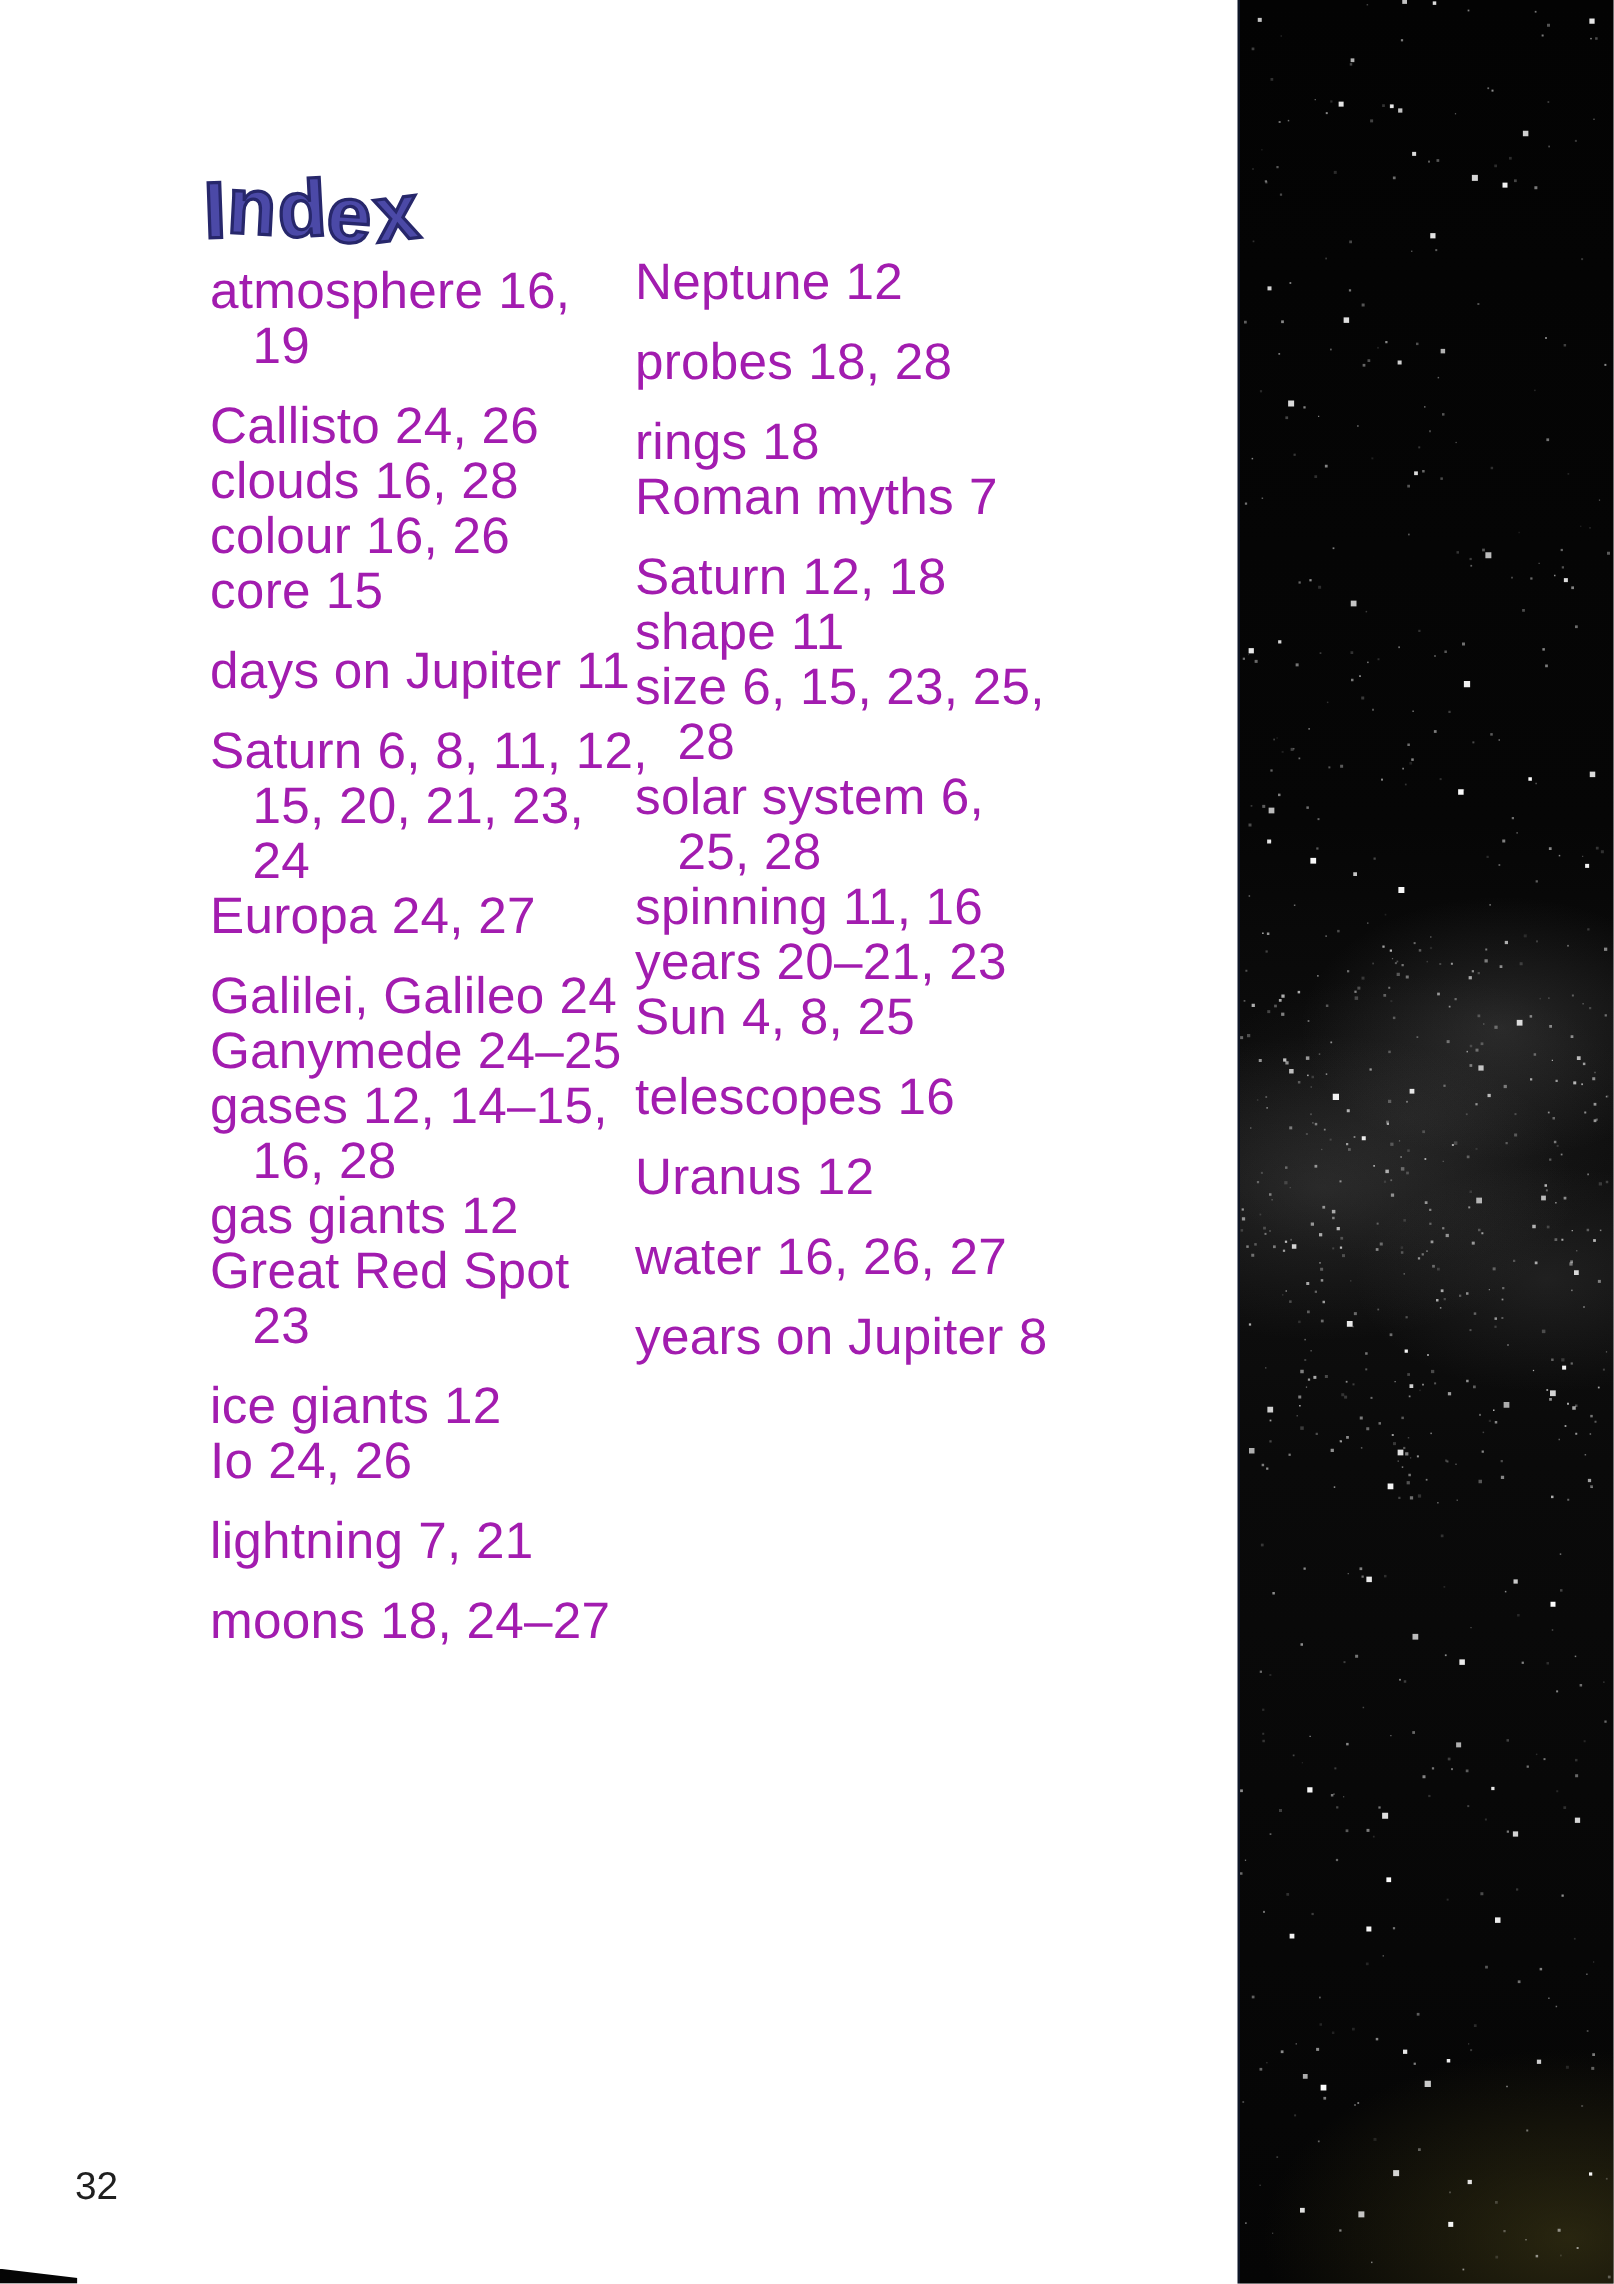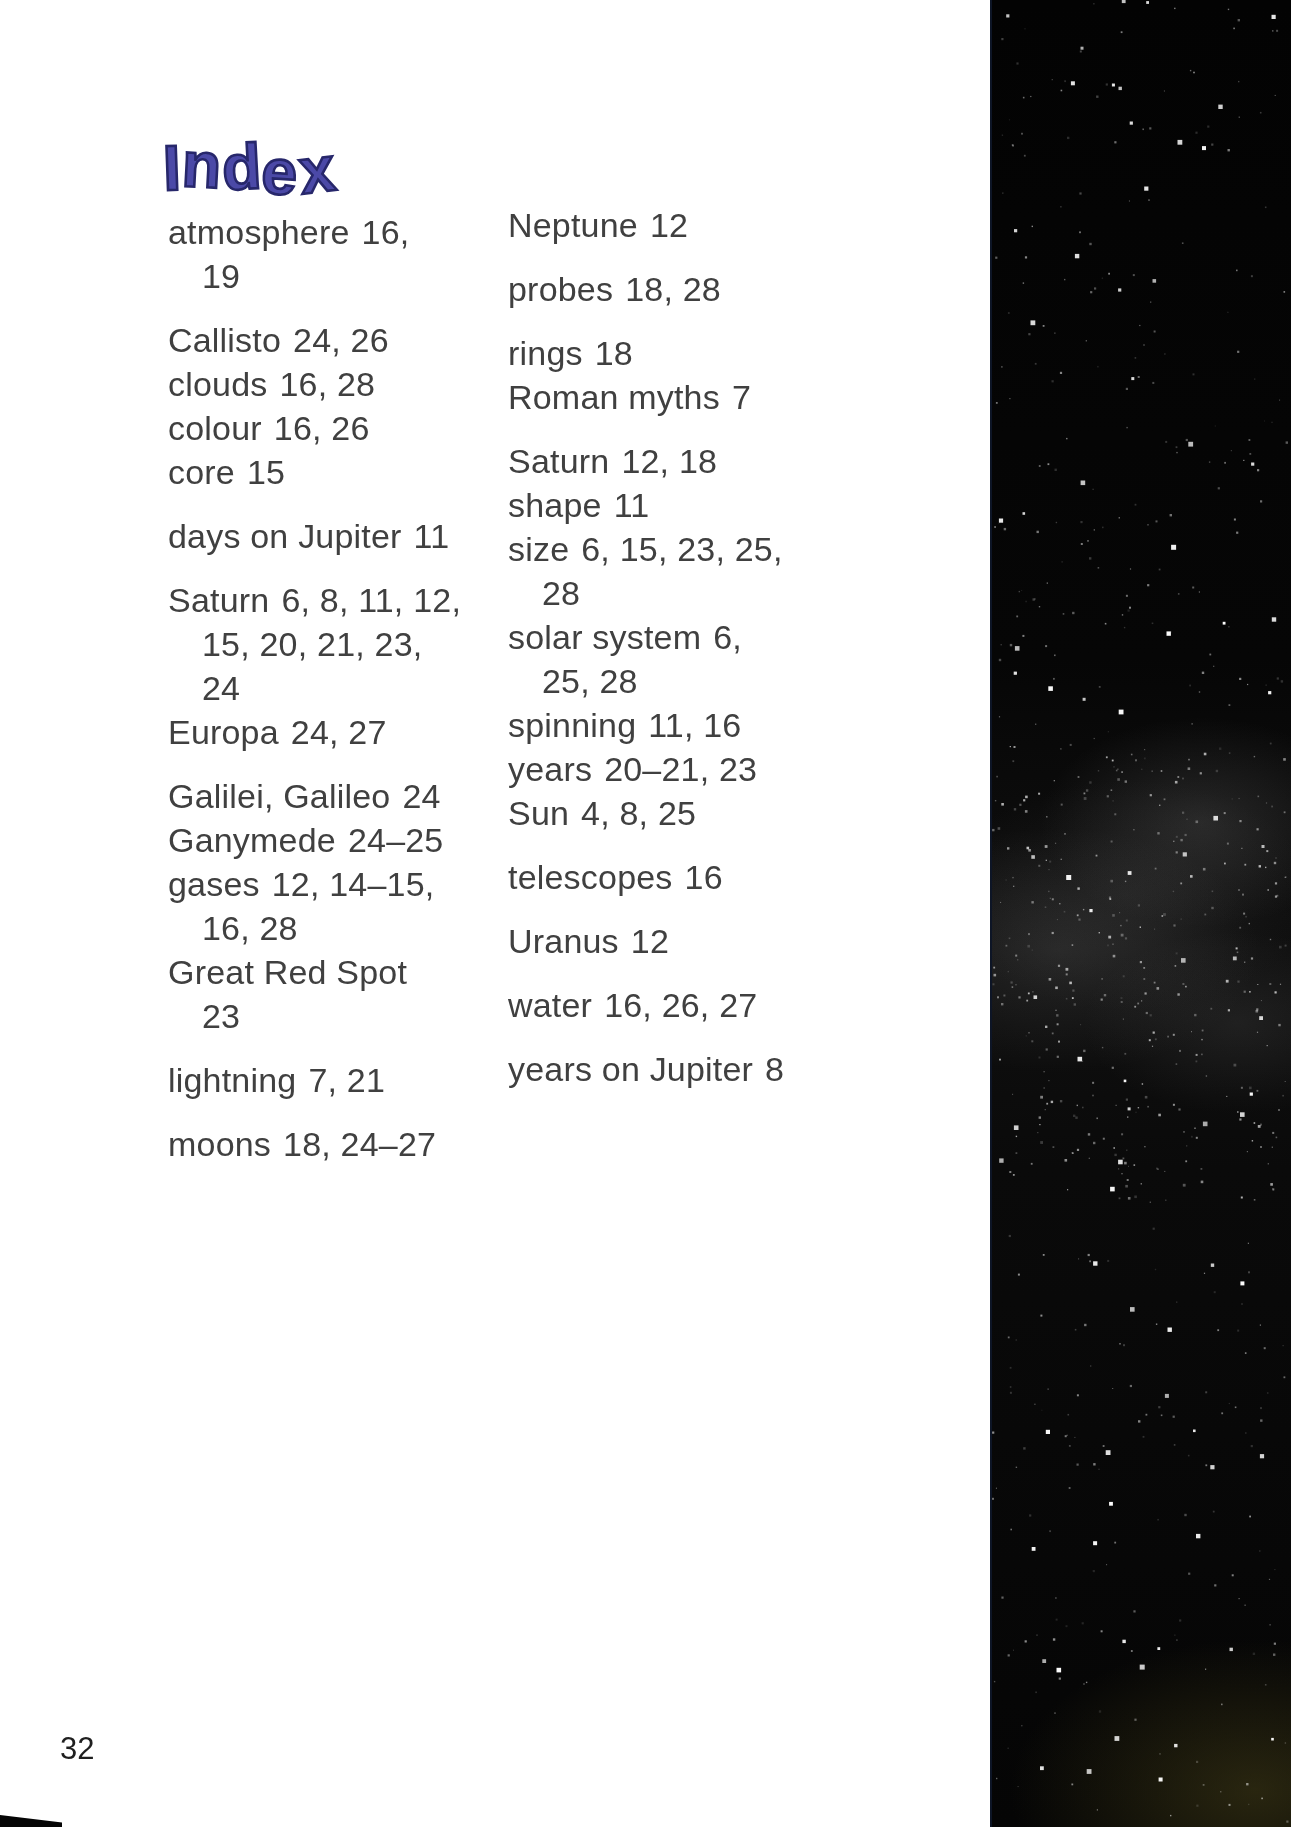--- a/index.html
+++ b/index.html
@@ -31,21 +31,21 @@
     color:#4b49a7;
   }
   .title span{display:inline-block;-webkit-text-stroke:2.6px #27276b;}
   .title span:nth-child(1){transform:rotate(-2deg);}
   .title span:nth-child(2){transform:rotate(3deg) translateY(-3px);}
   .title span:nth-child(3){transform:rotate(-3deg) translateY(-1px);}
   .title span:nth-child(4){transform:rotate(4deg) translateY(4px);}
   .title span:nth-child(5){transform:rotate(-7deg) translateY(2px);}
 
   
-  .col{position:absolute;font-size:34px;line-height:44px;color:#404040;letter-spacing:.2px;}
+  .col{position:absolute;font-size:41px;line-height:44px;color:#a21caf;letter-spacing:.2px;}
   .col-0{left:168px;top:210px;width:370px;}
   .col-1{left:508px;top:203px;width:450px;}
   .group{margin-bottom:20px;}
   .entry{white-space:nowrap;}
   .pages{margin-left:12px;}
   .cont{padding-left:34px;}
 
   .pagenum{position:absolute;left:60px;top:1731px;font-size:31px;color:#1f1f1f;}
 
   .corner-wedge{
@@ -105,26 +105,37 @@
           <div><span class="term">Galilei, Galileo</span><span class="pages">24</span></div>
         </div>
         <div class="entry">
           <div><span class="term">Ganymede</span><span class="pages">24–25</span></div>
         </div>
         <div class="entry">
           <div><span class="term">gases</span><span class="pages">12, 14–15,</span></div>
           <div class="cont">16, 28</div>
         </div>
         <div class="entry">
+          <div><span class="term">gas giants</span><span class="pages">12</span></div>
+        </div>
+        <div class="entry">
           <div><span class="term">Great Red Spot</span></div>
           <div class="cont">23</div>
         </div>
       </div>
       <div class="group">
         <div class="entry">
+          <div><span class="term">ice giants</span><span class="pages">12</span></div>
+        </div>
+        <div class="entry">
+          <div><span class="term">Io</span><span class="pages">24, 26</span></div>
+        </div>
+      </div>
+      <div class="group">
+        <div class="entry">
           <div><span class="term">lightning</span><span class="pages">7, 21</span></div>
         </div>
       </div>
       <div class="group">
         <div class="entry">
           <div><span class="term">moons</span><span class="pages">18, 24–27</span></div>
         </div>
       </div>
     </div>
   <div class="col col-1">

